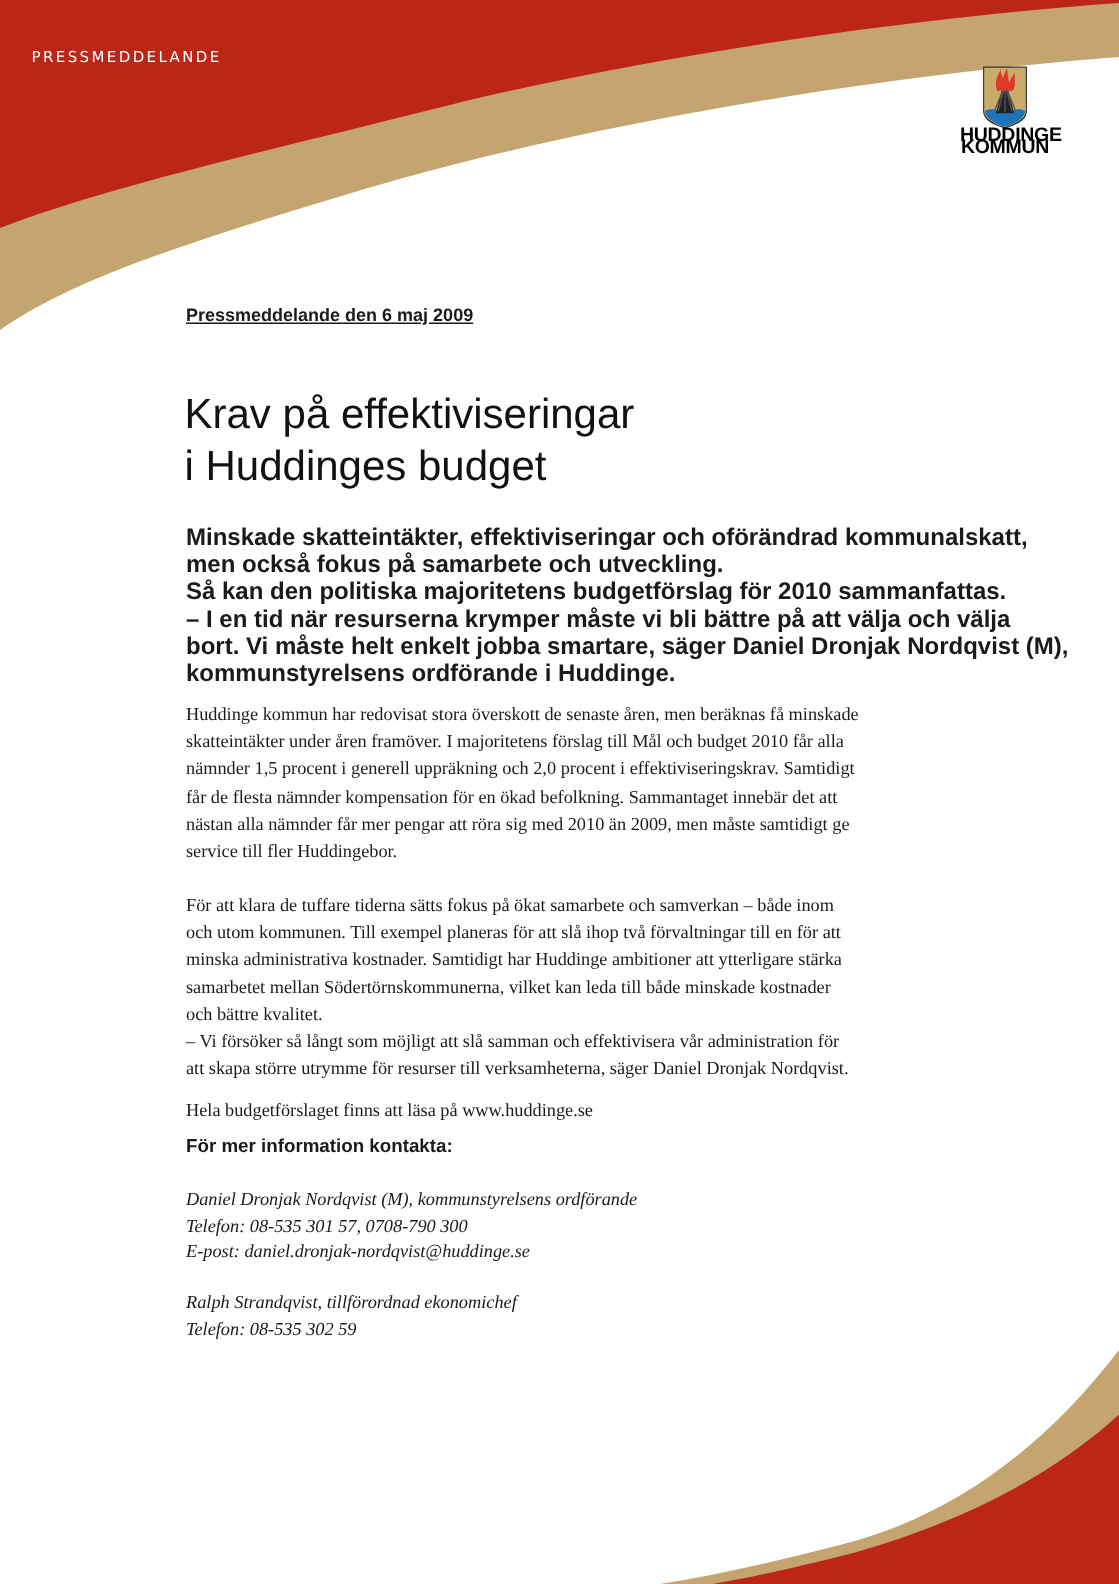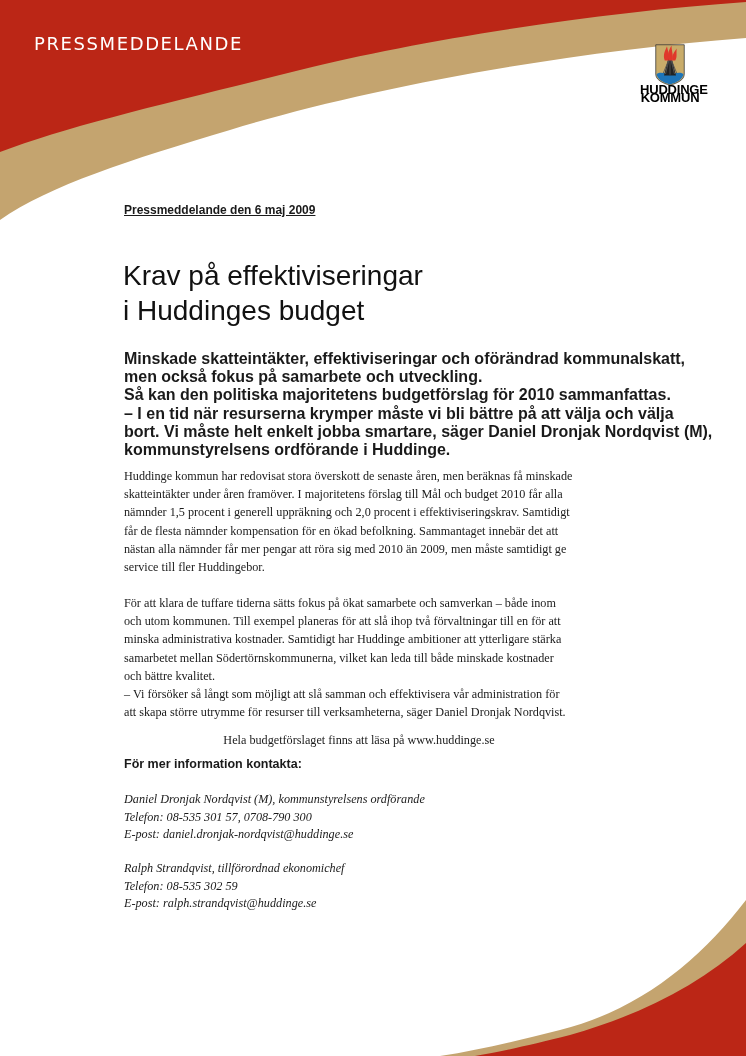--- a/index.html
+++ b/index.html
@@ -1,29 +1,29 @@
 <!DOCTYPE html>
 <html><head>
 <meta charset="utf-8">
 <style>
   html, body { margin: 0; padding: 0; }
   body { width: 746px; height: 1056px; position: relative; background: #ffffff; overflow: hidden; font-family: "Liberation Serif", serif; color: #1a1a1a; }
   .deco { position: absolute; left: 0; top: 0; width: 746px; height: 1056px; pointer-events: none; }
-  .banner-label { position: absolute; left: 34px; top: 33px; color: #ffffff; font-family: "DejaVu Sans", sans-serif; font-size: 18px; letter-spacing: 1.6px; font-weight: normal; }
+  .banner-label { position: absolute; left: 21px; top: 33px; color: #ffffff; font-family: "DejaVu Sans", sans-serif; font-size: 10px; letter-spacing: 1.6px; font-weight: normal; }
   .logo { position: absolute; left: 640px; top: 44px; width: 60px; }
   .logo-text { font-family: "Liberation Sans", sans-serif; font-weight: bold; font-size: 13px; line-height: 8px; text-align: center; color: #000; letter-spacing: -0.2px; }
   .sans { font-family: "Liberation Sans", sans-serif; }
   .dateline { position: absolute; left: 124px; top: 203px; font-size: 12px; font-weight: bold; text-decoration: underline; }
   .title { position: absolute; left: 123px; top: 258px; font-size: 28px; line-height: 35px; font-weight: normal; margin: 0; color: #111; }
   .lead { position: absolute; left: 124px; top: 350px; width: 480px; font-size: 16px; line-height: 18.2px; font-weight: bold; margin: 0; }
   .lead div { white-space: nowrap; }
   .body-p { position: absolute; left: 124px; width: 470px; font-size: 12.2px; line-height: 18.2px; margin: 0; white-space: nowrap; }
   .p1 { top: 467px; }
   .p2 { top: 594px; }
-  .p3 { top: 731px; text-align: center; }
+  .p3 { top: 731px; }
   .contact-heading { position: absolute; left: 124px; top: 757px; font-size: 12.5px; font-weight: bold; margin: 0; }
   .contact { position: absolute; left: 124px; width: 400px; font-style: italic; font-size: 12.2px; line-height: 17.5px; }
   .c1 { top: 791px; }
   .c2 { top: 860px; }
 </style>
 </head>
 <body>
 
 <svg class="deco" viewBox="0 0 746 1056" preserveAspectRatio="none">
 
@@ -93,14 +93,13 @@
 
 <div class="contact c1">
   <div>Daniel Dronjak Nordqvist (M), kommunstyrelsens ordförande</div>
   <div>Telefon: 08-535 301 57, 0708-790 300</div>
   <div><span>E-post: </span><span>daniel.dronjak-nordqvist@huddinge.se</span></div>
 </div>
 
 <div class="contact c2">
   <div>Ralph Strandqvist, tillförordnad ekonomichef</div>
   <div>Telefon: 08-535 302 59</div>
-  <div><span>E-post: </span><span>ralph.strandqvist@huddinge.se</span></div>
 </div>
 
 </body></html>

